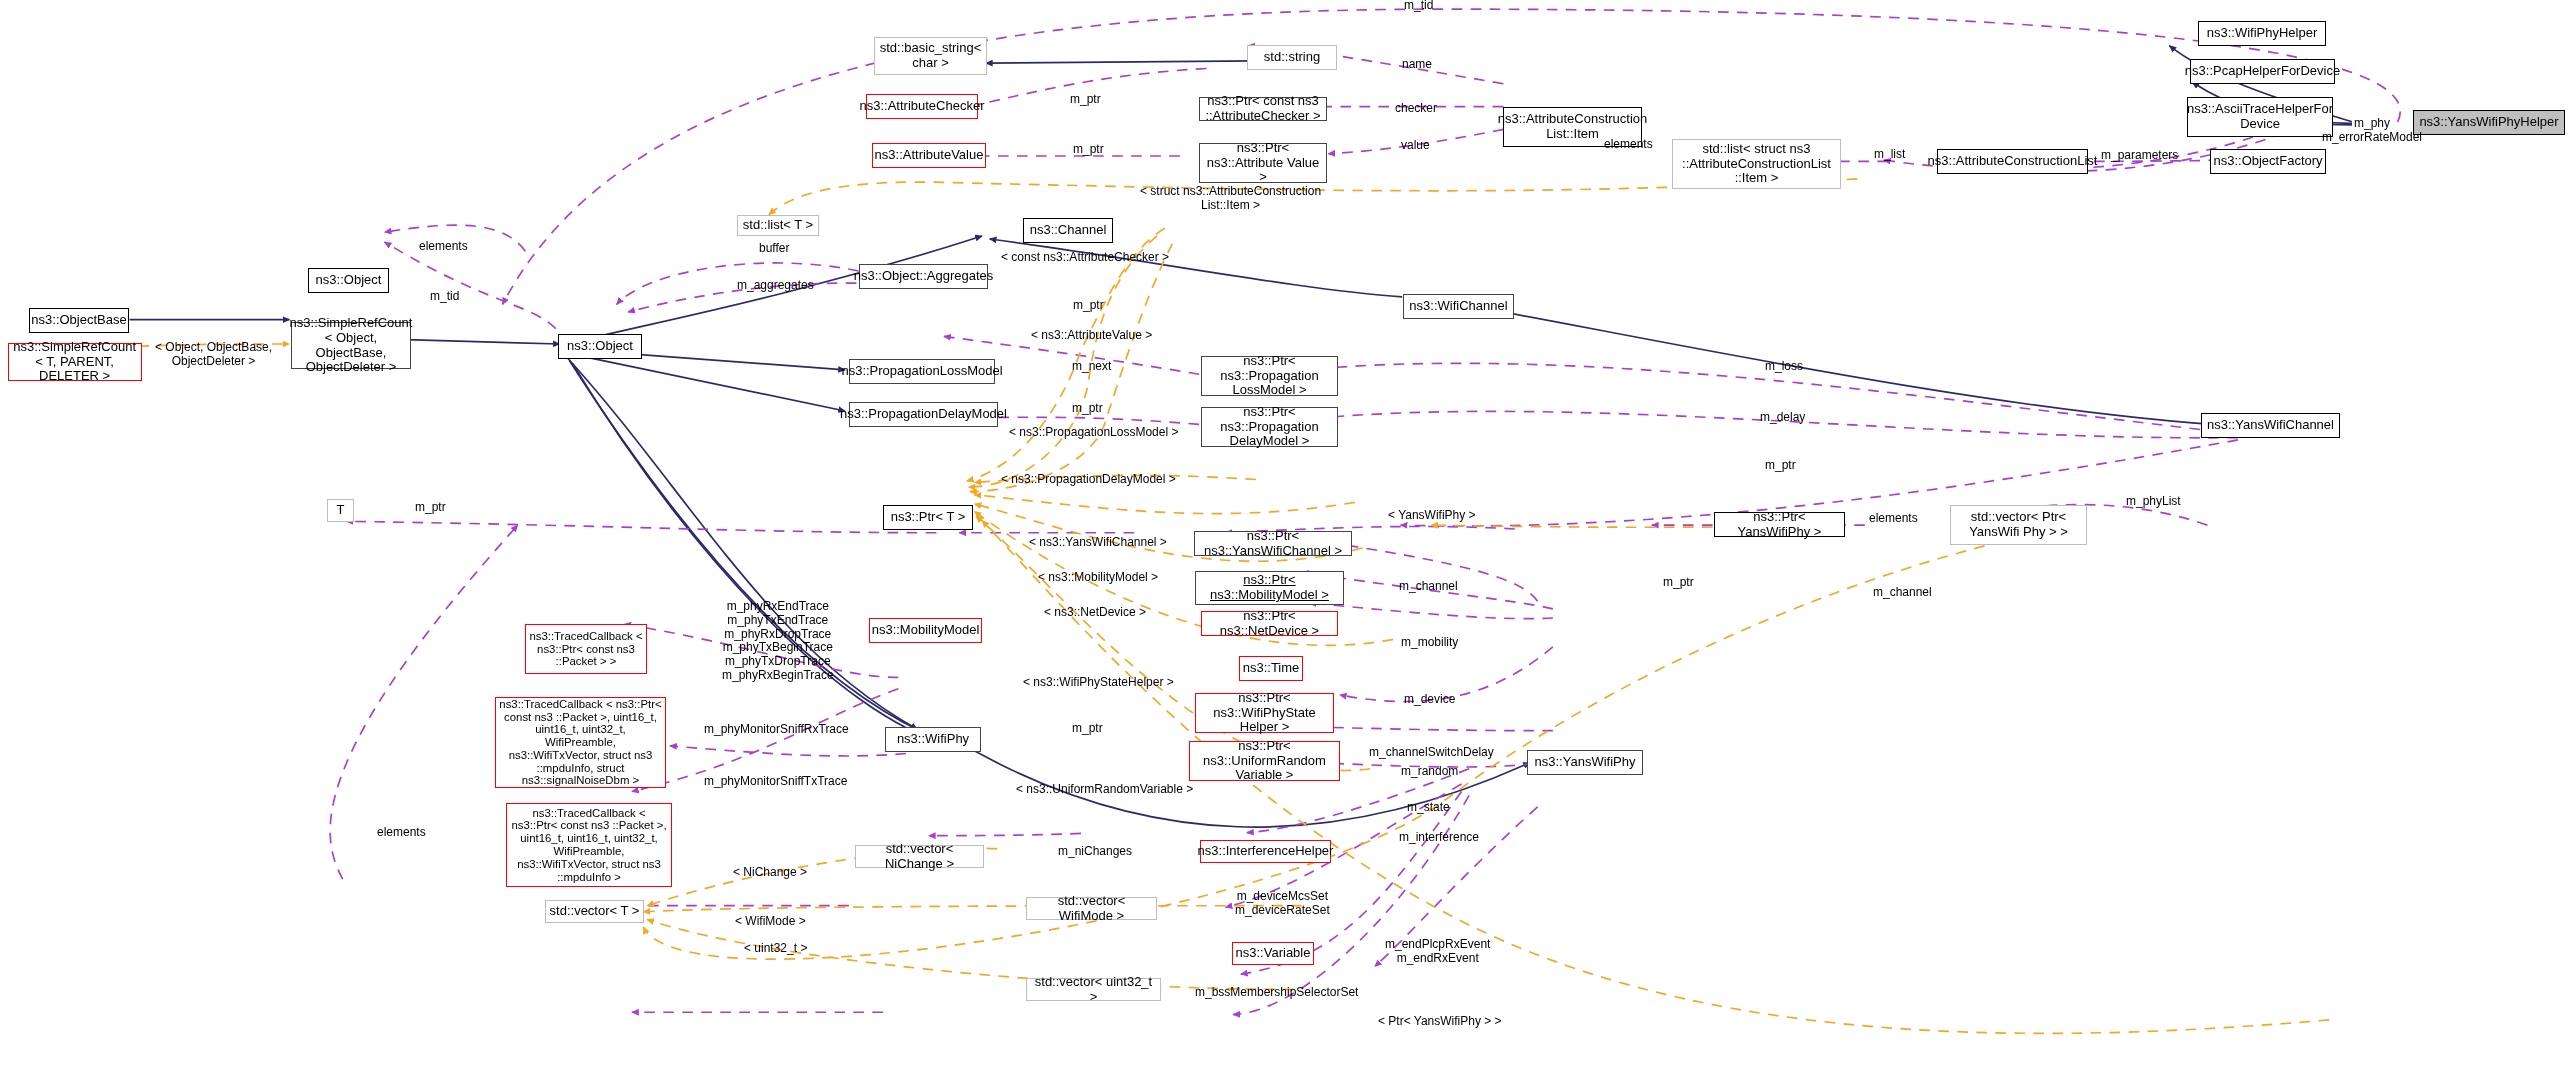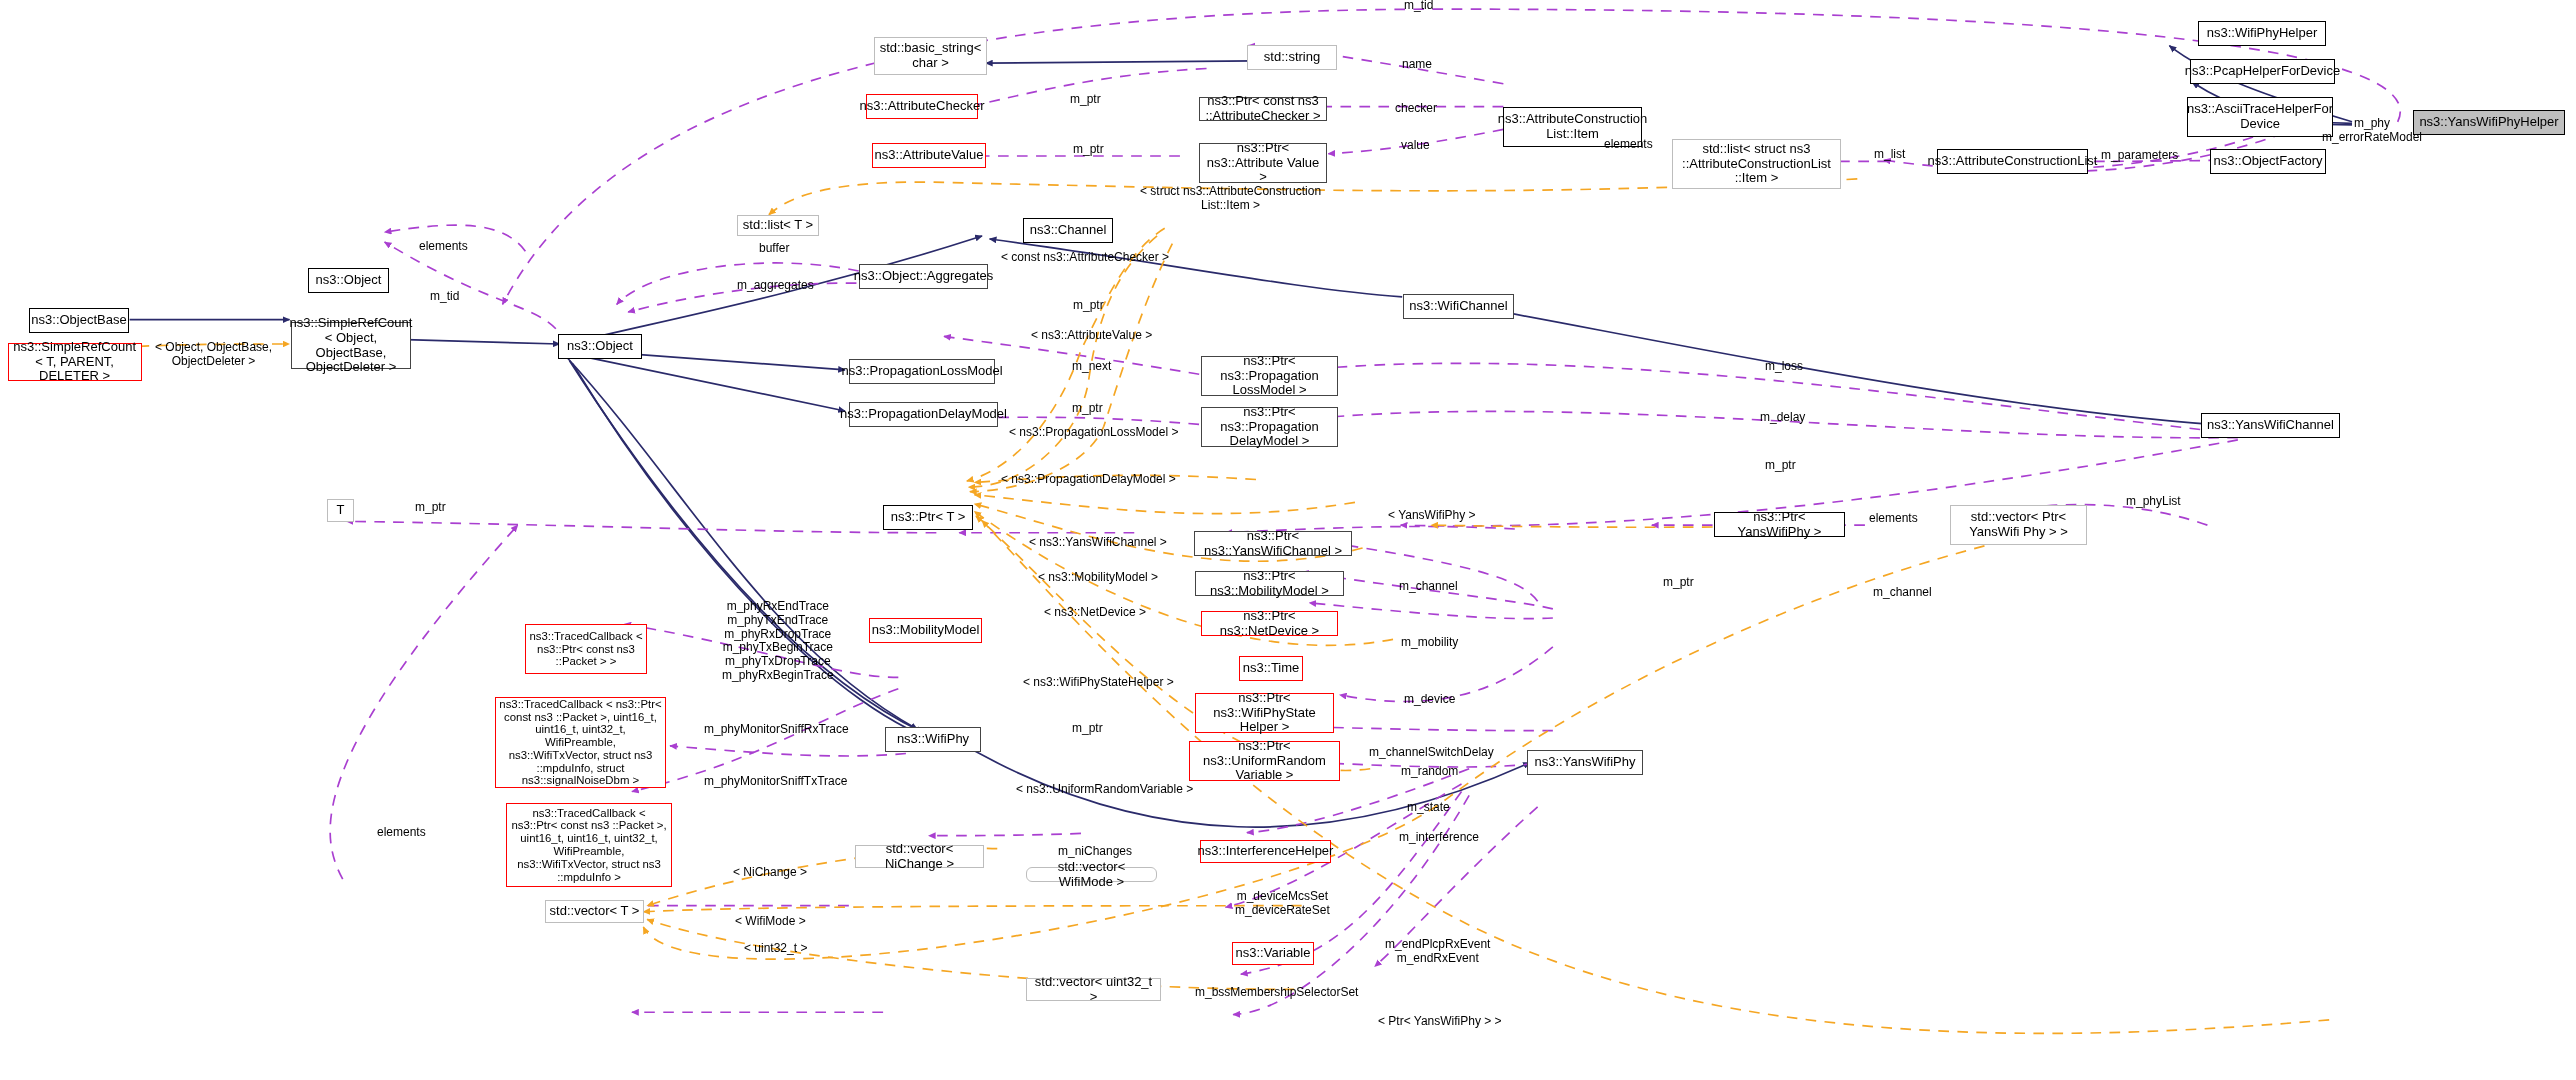--- a/index.html
+++ b/index.html
@@ -156,40 +156,40 @@
 <div class="node n-black" style="left:2201px;top:413px;width:139px;height:25px;">ns3::YansWifiChannel</div>
 <div class="node n-thick" style="left:849px;top:359px;width:146px;height:25px;">ns3::PropagationLossModel</div>
 <div class="node n-thick" style="left:849px;top:402px;width:149px;height:25px;">ns3::PropagationDelayModel</div>
 <div class="node n-thick" style="left:1201px;top:356px;width:137px;height:40px;">ns3::Ptr&lt; ns3::Propagation LossModel &gt;</div>
 <div class="node n-thick" style="left:1201px;top:407px;width:137px;height:40px;">ns3::Ptr&lt; ns3::Propagation DelayModel &gt;</div>
 
 <div class="node n-plain" style="left:327px;top:499px;width:27px;height:23px;">T</div>
 <div class="node n-black" style="left:883px;top:505px;width:90px;height:25px;">ns3::Ptr&lt; T &gt;</div>
 
 <div class="node n-thick" style="left:1194px;top:531px;width:158px;height:25px;">ns3::Ptr&lt; ns3::YansWifiChannel &gt;</div>
-<div class="node n-thick" style="left:1195px;top:571px;width:149px;height:25px;">ns3::Ptr&lt; ns3::MobilityModel &gt;</div>
+<div class="node n-thick" style="left:1195px;top:571px;width:149px;height:34px;text-decoration:underline;">ns3::Ptr&lt; ns3::MobilityModel &gt;</div>
 <div class="node n-red" style="left:1201px;top:611px;width:137px;height:25px;">ns3::Ptr&lt; ns3::NetDevice &gt;</div>
 <div class="node n-red" style="left:1239px;top:656px;width:64px;height:25px;">ns3::Time</div>
 <div class="node n-red" style="left:1195px;top:693px;width:139px;height:40px;">ns3::Ptr&lt; ns3::WifiPhyState Helper &gt;</div>
 <div class="node n-red" style="left:1189px;top:741px;width:151px;height:40px;">ns3::Ptr&lt; ns3::UniformRandom Variable &gt;</div>
 
 <div class="node n-black" style="left:1714px;top:512px;width:131px;height:25px;">ns3::Ptr&lt; YansWifiPhy &gt;</div>
 <div class="node n-plain" style="left:1950px;top:505px;width:137px;height:40px;">std::vector&lt; Ptr&lt; YansWifi Phy &gt; &gt;</div>
 
 <div class="node n-red" style="left:869px;top:618px;width:113px;height:25px;">ns3::MobilityModel</div>
 <div class="node n-thick" style="left:885px;top:727px;width:96px;height:25px;">ns3::WifiPhy</div>
 <div class="node n-thick" style="left:1527px;top:750px;width:116px;height:25px;">ns3::YansWifiPhy</div>
 
 <div class="node n-red" style="left:525px;top:624px;width:122px;height:50px;font-size:11.4px;">ns3::TracedCallback &lt; ns3::Ptr&lt; const ns3 ::Packet &gt; &gt;</div>
 <div class="node n-red" style="left:495px;top:697px;width:171px;height:91px;font-size:11.4px;">ns3::TracedCallback &lt; ns3::Ptr&lt; const ns3 ::Packet &gt;, uint16_t, uint16_t, uint32_t, WifiPreamble, ns3::WifiTxVector, struct ns3 ::mpduInfo, struct ns3::signalNoiseDbm &gt;</div>
 <div class="node n-red" style="left:506px;top:803px;width:166px;height:84px;font-size:11.4px;">ns3::TracedCallback &lt; ns3::Ptr&lt; const ns3 ::Packet &gt;, uint16_t, uint16_t, uint32_t, WifiPreamble, ns3::WifiTxVector, struct ns3 ::mpduInfo &gt;</div>
 
 <div class="node n-plain" style="left:545px;top:900px;width:99px;height:23px;">std::vector&lt; T &gt;</div>
 <div class="node n-plain" style="left:855px;top:845px;width:129px;height:23px;">std::vector&lt; NiChange &gt;</div>
-<div class="node n-plain" style="left:1026px;top:867px;width:131px;height:15px;border-radius:6px;">std::vector&lt; WifiMode &gt;</div>
+<div class="node n-plain" style="left:1026px;top:897px;width:131px;height:23px;">std::vector&lt; WifiMode &gt;</div>
 <div class="node n-plain" style="left:1026px;top:978px;width:135px;height:23px;">std::vector&lt; uint32_t &gt;</div>
 <div class="node n-red" style="left:1200px;top:840px;width:131px;height:23px;">ns3::InterferenceHelper</div>
 <div class="node n-red" style="left:1232px;top:942px;width:82px;height:23px;">ns3::Variable</div>
 
 <div class="elabel" style="left:1404px;top:-1.5px;">m_tid</div>
 <div class="elabel" style="left:1402px;top:58px;">name</div>
 <div class="elabel" style="left:1395px;top:102px;">checker</div>
 <div class="elabel" style="left:1401px;top:139px;">value</div>
 <div class="elabel" style="left:1604px;top:138px;">elements</div>
 <div class="elabel" style="left:1874px;top:148px;">m_list</div>

